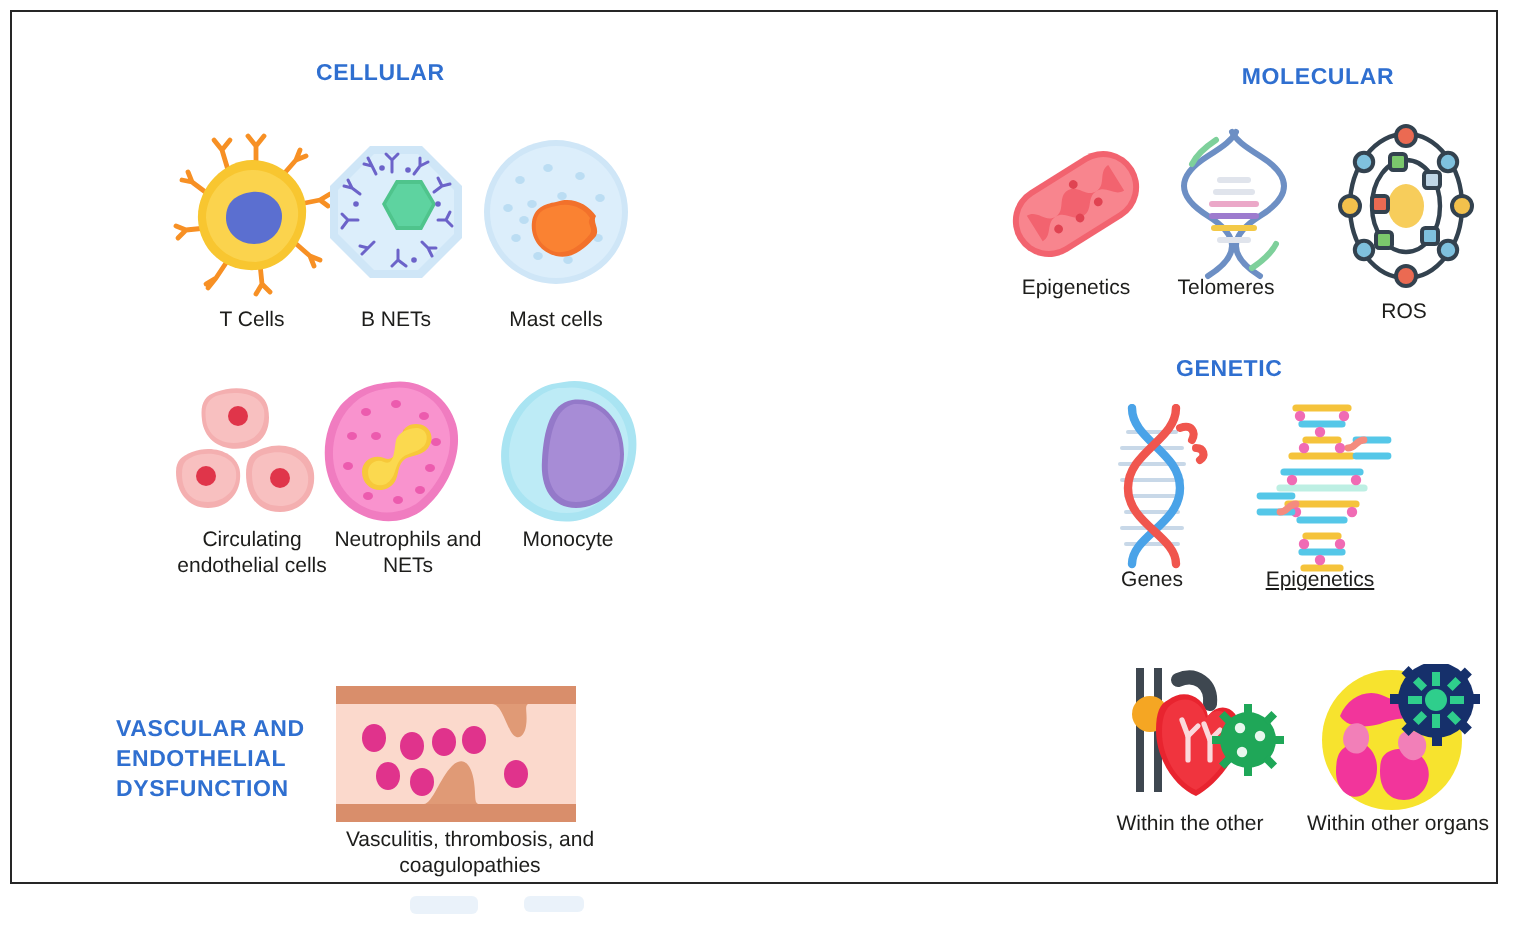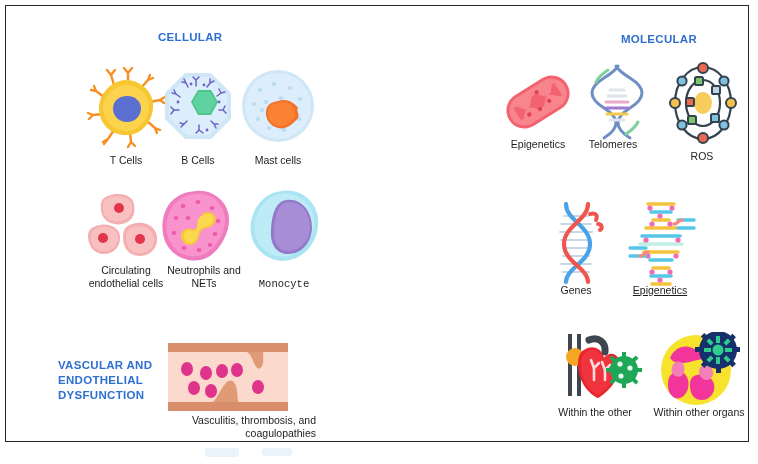--- a/index.html
+++ b/index.html
@@ -55,21 +55,21 @@
         <path d="M16 44 L21 44 M16 44 L13 41 M16 44 L13 48"></path>
         <path d="M18 28 L22 31 M18 28 L16 24 M18 28 L14 27"></path>
         <path d="M28 17 L30 21 M28 17 L26 13 M28 17 L24 16"></path>
       </g>
       <circle cx="33" cy="18" r="1.4" fill="#6C63C9"></circle>
       <circle cx="46" cy="19" r="1.4" fill="#6C63C9"></circle>
       <circle cx="61" cy="36" r="1.4" fill="#6C63C9"></circle>
       <circle cx="49" cy="64" r="1.4" fill="#6C63C9"></circle>
       <circle cx="20" cy="36" r="1.4" fill="#6C63C9"></circle>
     </svg>
-    <div class="label" style="left:142px;top:148px;width:100px;">B Cells</div>
+    <div class="label" style="left:142px;top:148px;width:100px;">B NETs</div>
   </div>
 
   <div class="node">
     <svg class="icon" style="left:230px;top:58px;" width="84" height="84" viewBox="0 0 84 84">
       <circle cx="42" cy="42" r="36" fill="#CFE6F7"></circle>
       <circle cx="42" cy="42" r="33" fill="#DCEEFB"></circle>
       <g fill="#BBDDF3">
         <ellipse cx="24" cy="26" rx="2.4" ry="2"></ellipse>
           <ellipse cx="38" cy="20" rx="2.4" ry="2"></ellipse>
         <ellipse cx="54" cy="24" rx="2.4" ry="2"></ellipse>
@@ -130,21 +130,21 @@
     <div class="label" style="left:148px;top:258px;width:100px;">Neutrophils  and NETs</div>
   </div>
 
   <div class="node">
     <svg class="icon" style="left:240px;top:182px;" width="76" height="76" viewBox="0 0 76 76">
       <path d="M36 3 C53 0 70 12 72 30 C74 49 62 68 44 72 C26 76 8 64 5 46 C2 27 14 8 30 4 Z" fill="#A9E4F2"></path>
       <path d="M36 6 C51 4 66 14 68 31 C70 47 59 64 43 68 C27 71 11 61 9 45 C6 28 18 9 33 6 Z" fill="#BDEBF6"></path>
       <path d="M40 12 C56 10 66 24 66 39 C66 55 55 66 42 66 C30 66 24 56 25 42 C26 27 29 14 40 12 Z" fill="#9479C9"></path>
       <path d="M41 14 C55 13 64 25 64 39 C64 53 54 63 42 63 C32 63 27 54 28 42 C29 28 32 16 41 14 Z" fill="#A78CD6"></path>
     </svg>
-    <div class="label" style="left:232px;top:272px;width:92px;font-family:Liberation Mono, monospace;">Monocyte</div>
+    <div class="label" style="left:232px;top:258px;width:92px;">Monocyte</div>
   </div>
 
   <div class="heading" style="left:578px;top:26px;width:150px;text-align:center;">MOLECULAR</div>
 
   <div class="node">
     <svg class="icon" style="left:496px;top:56px;" width="72" height="80" viewBox="0 0 72 80">
       <g transform="rotate(-32 36 40)">
         <rect x="2" y="22" width="68" height="36" rx="18" fill="#F2636F"></rect>
         <rect x="5" y="25" width="62" height="30" rx="15" fill="#F8858E"></rect>
         <path d="M12 32 C18 32 18 40 24 40 C30 40 30 32 36 32 C42 32 42 40 48 40 C54 40 54 32 60 32
@@ -197,20 +197,21 @@
         <rect x="31" y="15" width="8" height="8" rx="1.6" fill="#7BC86C"></rect>
         <rect x="22" y="36" width="8" height="8" rx="1.6" fill="#EB6A52"></rect>
         <rect x="48" y="24" width="8" height="8" rx="1.6" fill="#BFD6E6"></rect>
         <rect x="24" y="54" width="8" height="8" rx="1.6" fill="#7BC86C"></rect>
         <rect x="47" y="52" width="8" height="8" rx="1.6" fill="#7FC1DE"></rect>
       </g>
     </svg>
     <div class="label" style="left:650px;top:144px;width:92px;">ROS</div>
   </div>
 
+  <div class="heading" style="left:582px;top:172px;width:140px;text-align:left;">GENETIC</div>
 
   <div class="node">
     <svg class="icon" style="left:540px;top:196px;" width="60" height="84" viewBox="0 0 60 84">
       <g stroke="#C8D8E8" stroke-width="2" stroke-linecap="round">
         <path d="M18 14 L42 14"></path>
           <path d="M15 22 L45 22"></path>
           <path d="M14 30 L46 30"></path>
         <path d="M15 38 L45 38"></path>
           <path d="M17 46 L43 46"></path>
           <path d="M17 54 L43 54"></path>
@@ -280,21 +281,21 @@
       <g fill="#E0338C">
         <ellipse cx="19" cy="26" rx="6" ry="7"></ellipse>
         <ellipse cx="38" cy="30" rx="6" ry="7"></ellipse>
         <ellipse cx="54" cy="28" rx="6" ry="7"></ellipse>
         <ellipse cx="69" cy="27" rx="6" ry="7"></ellipse>
         <ellipse cx="26" cy="45" rx="6" ry="7"></ellipse>
         <ellipse cx="43" cy="48" rx="6" ry="7"></ellipse>
         <ellipse cx="90" cy="44" rx="6" ry="7"></ellipse>
       </g>
     </svg>
-    <div class="label" style="left:176px;top:408px;width:134px;text-align:right;">Vasculitis, thrombosis, and coagulopathies</div>
+    <div class="label" style="left:162px;top:408px;width:134px;text-align:center;">Vasculitis, thrombosis, and coagulopathies</div>
   </div>
 
 
   <div class="node">
     <svg class="icon" style="left:552px;top:326px;" width="84" height="76" viewBox="0 0 84 76">
       <rect x="10" y="2" width="4" height="62" fill="#3E4750"></rect>
       <rect x="19" y="2" width="4" height="62" fill="#3E4750"></rect>
       <path d="M31 8 C40 4 48 10 47 20" fill="none" stroke="#3E4750" stroke-width="7" stroke-linecap="round"></path>
       <circle cx="17" cy="25" r="9" fill="#F5A623"></circle>
       <path d="M26 18 C34 12 44 16 46 26 C52 18 62 22 62 33 C62 48 48 62 40 66 C30 62 20 48 20 33 C20 24 22 20 26 18 Z" fill="#E8242F"></path>

